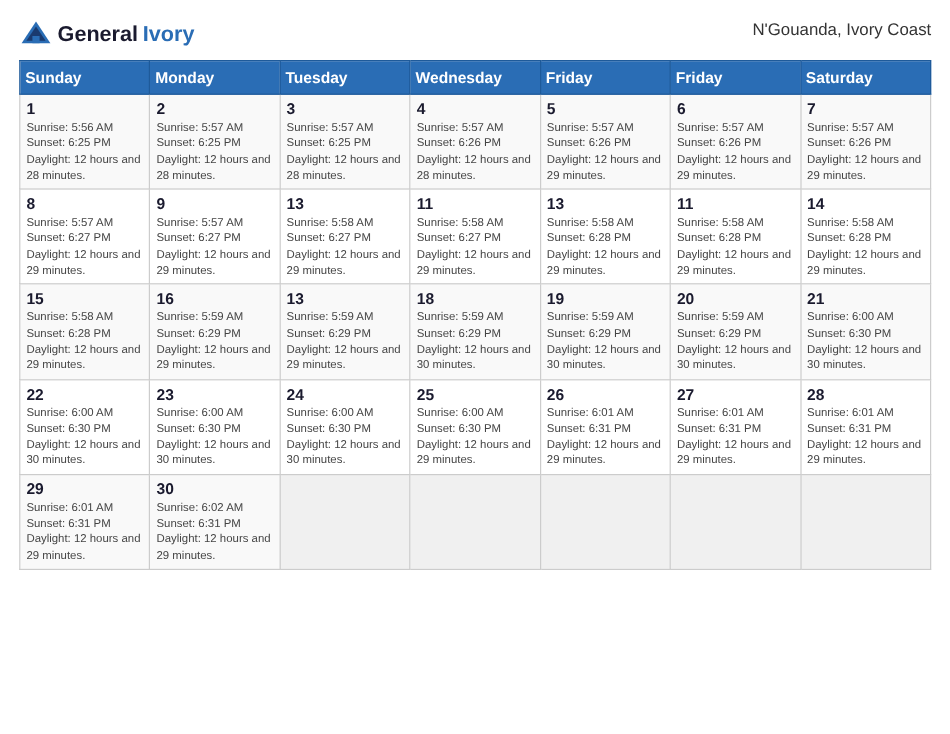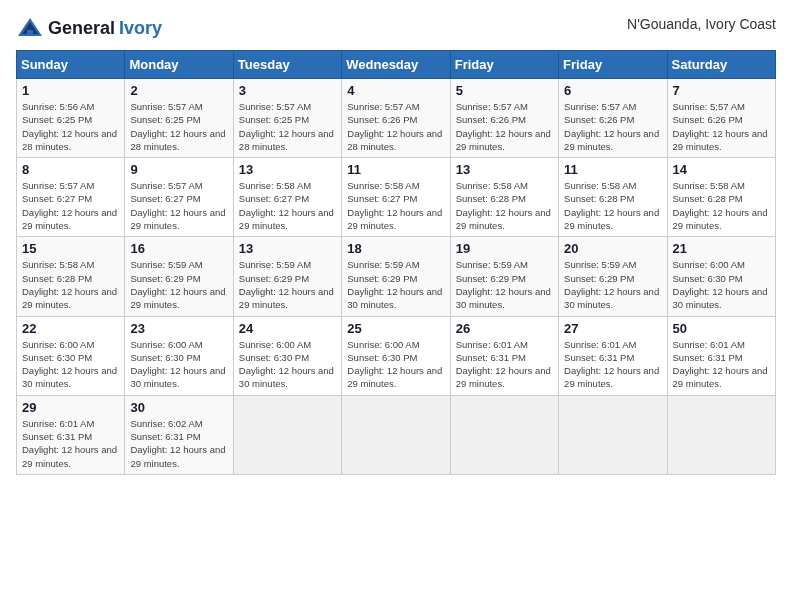--- a/index.html
+++ b/index.html
@@ -240,21 +240,21 @@
         </td>
         <td>
           <span class="day-number">26</span>
           <div class="day-info">Sunrise: 6:01 AM<br>Sunset: 6:31 PM<br>Daylight: 12 hours and 29 minutes.</div>
         </td>
         <td>
           <span class="day-number">27</span>
           <div class="day-info">Sunrise: 6:01 AM<br>Sunset: 6:31 PM<br>Daylight: 12 hours and 29 minutes.</div>
         </td>
         <td>
-          <span class="day-number">50</span>
+          <span class="day-number">28</span>
           <div class="day-info">Sunrise: 6:01 AM<br>Sunset: 6:31 PM<br>Daylight: 12 hours and 29 minutes.</div>
         </td>
       </tr>
       <tr>
         <td>
           <span class="day-number">29</span>
           <div class="day-info">Sunrise: 6:01 AM<br>Sunset: 6:31 PM<br>Daylight: 12 hours and 29 minutes.</div>
         </td>
         <td>
           <span class="day-number">30</span>

